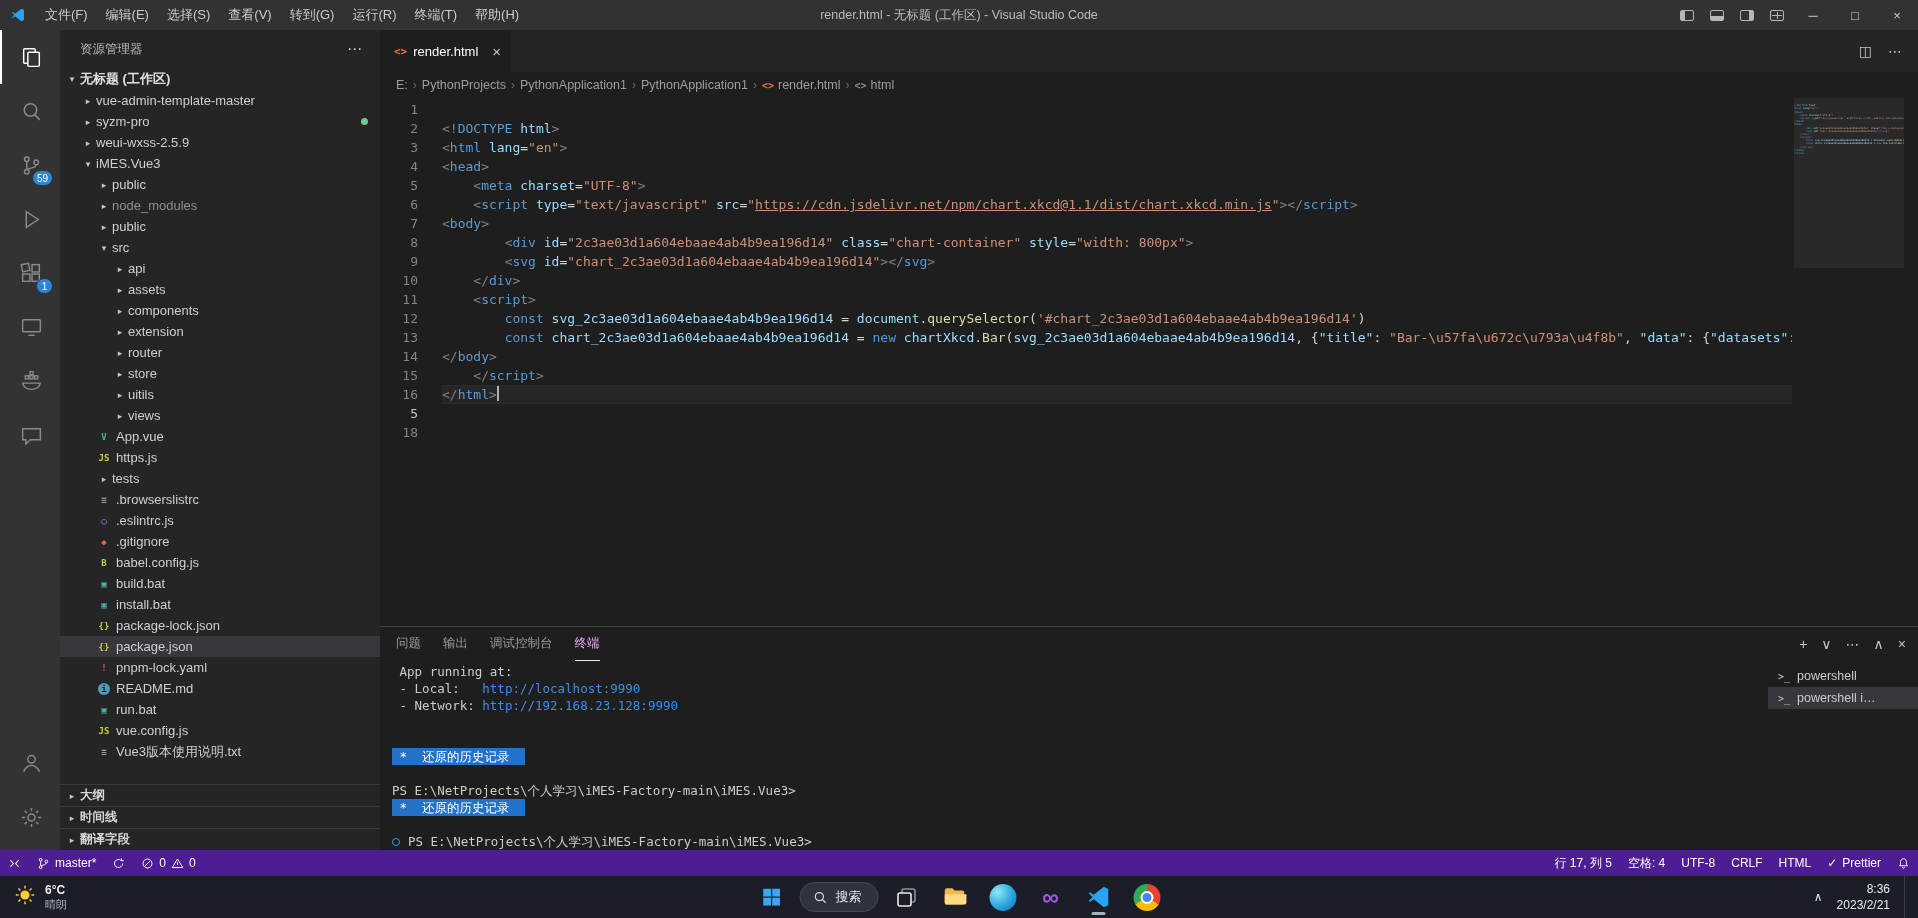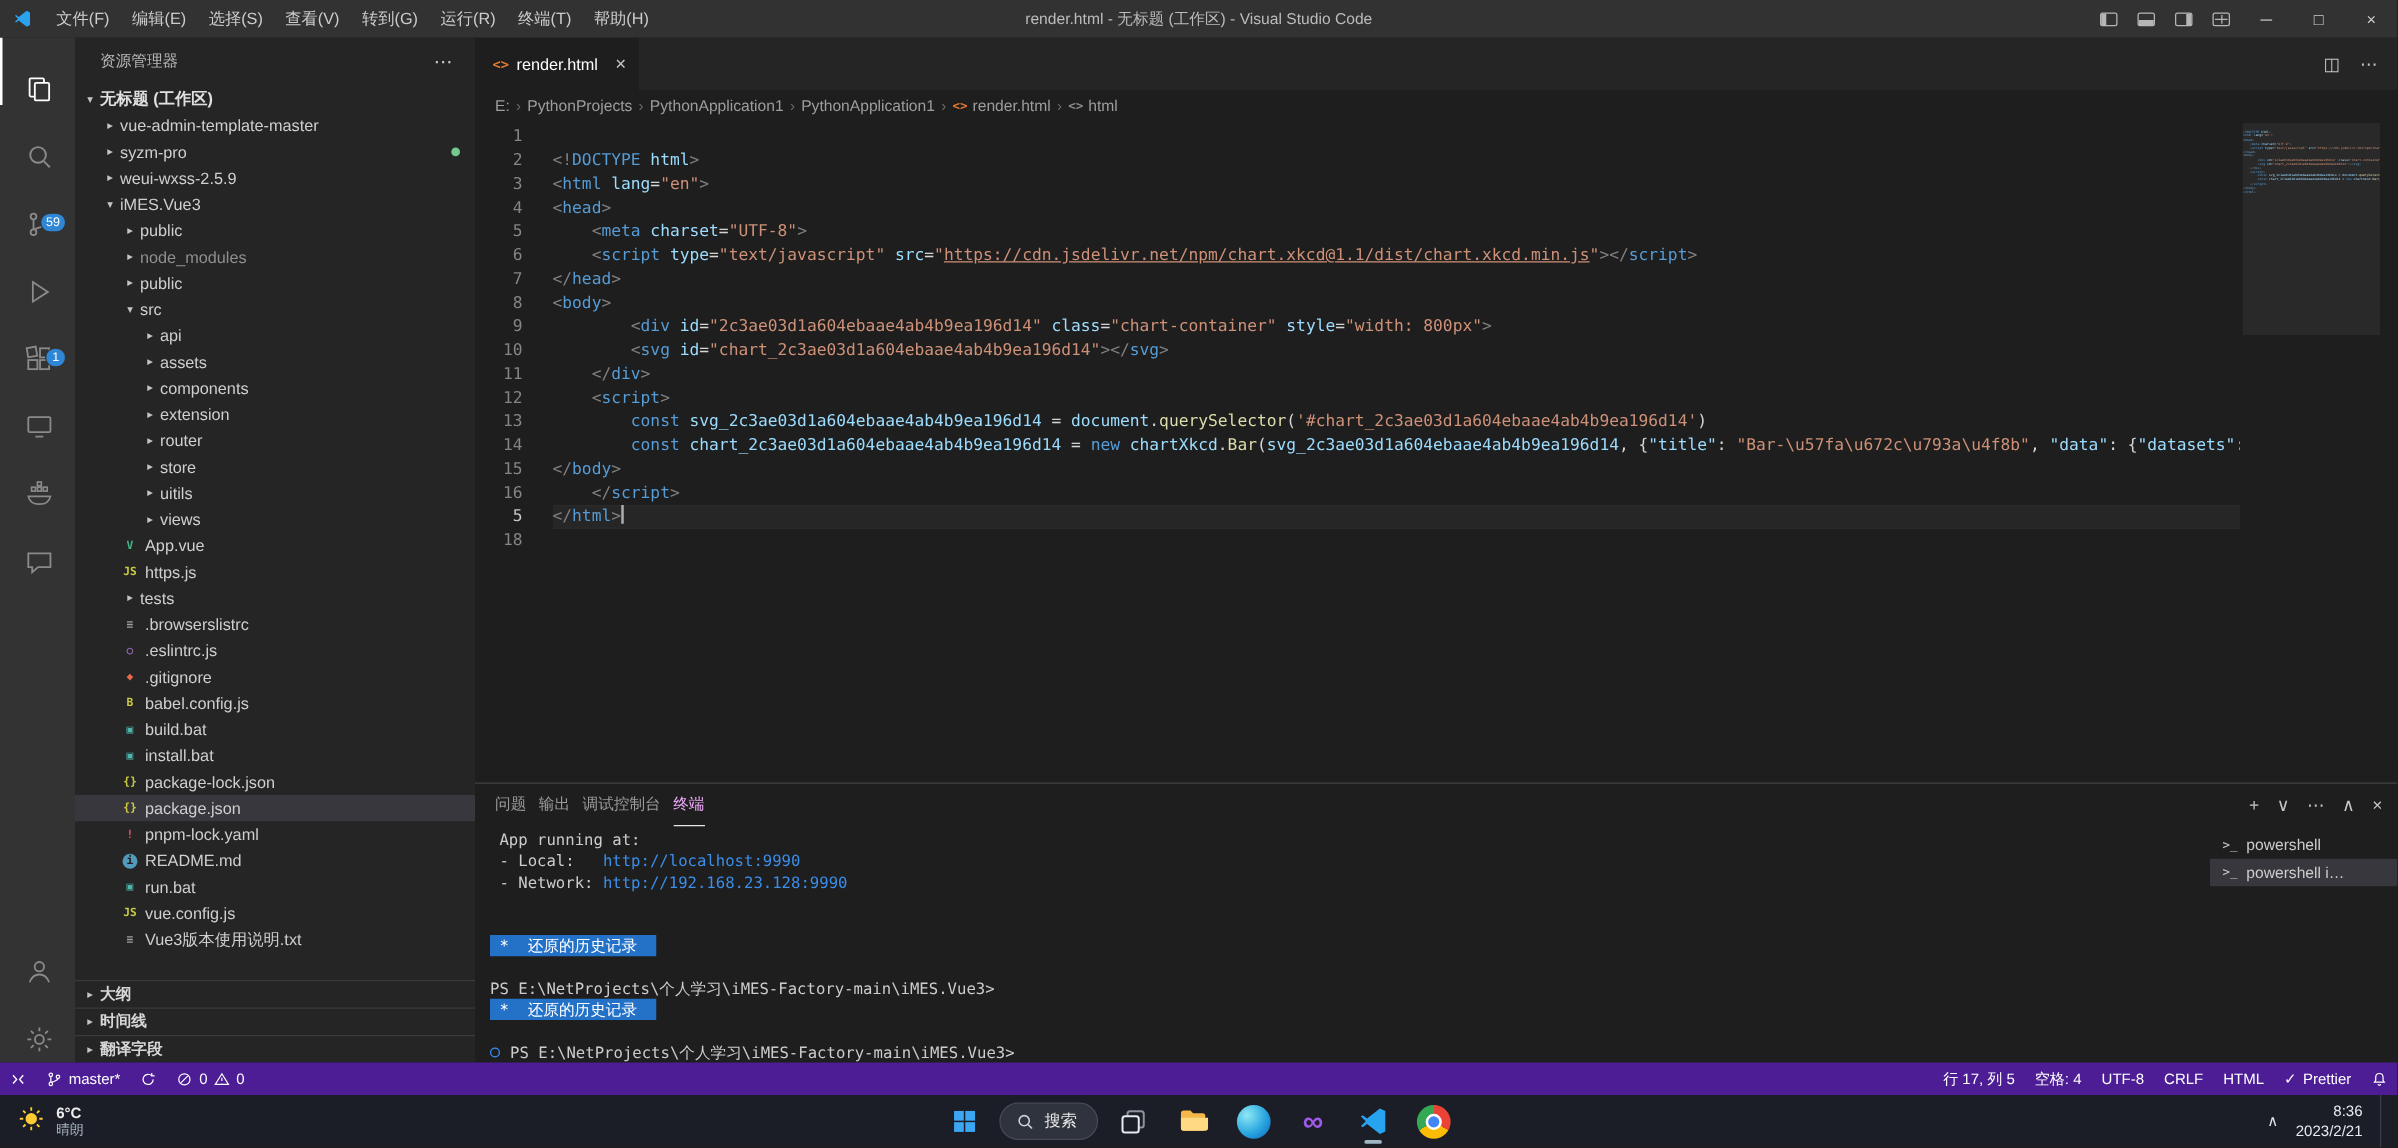--- a/index.html
+++ b/index.html
@@ -18,21 +18,21 @@
 .lo-left::before{content:"";position:absolute;left:0;top:0;bottom:0;width:4px;background:#b6b6b6}
 .lo-bottom::before{content:"";position:absolute;left:0;right:0;bottom:0;height:4px;background:#b6b6b6}
 .lo-right::before{content:"";position:absolute;right:0;top:0;bottom:0;width:4px;background:#b6b6b6}
 .lo-grid::before{content:"";position:absolute;inset:1px;background:linear-gradient(#b6b6b6,#b6b6b6) 50% 0/1px 100% no-repeat,linear-gradient(#b6b6b6,#b6b6b6) 0 50%/100% 1px no-repeat}
 .win-btn{width:42px;height:100%;display:flex;align-items:center;justify-content:center;color:#ccc;font-size:13px}
 
 .main{flex:1;display:flex;min-height:0}
 .activitybar{flex:0 0 60px;background:#333333;display:flex;flex-direction:column;justify-content:space-between}
 .ab-top,.ab-bottom{display:flex;flex-direction:column}
 .ab-bottom{padding-bottom:6px}
-.ab-item{height:54px;display:flex;align-items:flex-end;justify-content:center;color:#8a8a8a;position:relative;border-left:2px solid transparent}
+.ab-item{height:54px;display:flex;align-items:center;justify-content:center;color:#8a8a8a;position:relative;border-left:2px solid transparent}
 .ab-item.active{color:#fff;border-left-color:#fff}
 .svgi{display:inline-flex}
 .ab-item .svgi svg{width:25px;height:25px}
 .badge{position:absolute;right:7px;bottom:6px;min-width:17px;height:16px;border-radius:9px;background:#2f86d4;color:#fff;font-size:10px;display:flex;align-items:center;justify-content:center;padding:0 4px;border:1px solid #333}
 
 .sidebar{flex:0 0 320px;background:#252526;display:flex;flex-direction:column;min-height:0}
 .sb-title{flex:0 0 38px;display:flex;align-items:center;padding:0 18px 0 20px;color:#b8b8b8;font-size:12.5px}
 .sb-title .more{margin-left:auto;color:#cfcfcf;font-size:15px}
 .ws-row{flex:0 0 22px;display:flex;align-items:center;font-weight:700;color:#e0e0e0;font-size:13px;padding-left:4px}
 .tree{flex:1;overflow:hidden}
@@ -68,21 +68,21 @@
 .c-fn{color:#dcdcaa}.c-op{color:#d4d4d4}.c-tx{color:#d4d4d4}
 .cursor{display:inline-block;width:2px;height:15px;background:#aeafad;vertical-align:-2px}
 .minimap{position:absolute;right:14px;top:0;width:110px;bottom:0;overflow:hidden}
 .mm-slider{position:absolute;left:0;right:0;top:0;height:170px;background:rgba(121,121,121,.12)}
 .mm-lines{position:relative;padding-top:3px;font-family:"DejaVu Sans Mono",monospace;font-size:2.5px;line-height:3.2px}
 .mm-line{white-space:pre;height:3.2px;overflow:hidden}
 .vscroll{position:absolute;right:0;top:0;width:14px;bottom:0}
 
 .panel{flex:0 0 220px;border-top:1px solid #424242;display:flex;flex-direction:column;background:#1e1e1e}
 .panel-header{flex:0 0 34px;display:flex;align-items:center;padding:0 12px 0 16px}
-.ptabs{display:flex;gap:10px;height:100%}
+.ptabs{display:flex;gap:22px;height:100%}
 .ptab{display:flex;align-items:center;color:#9b9b9b;font-size:12.5px;border-bottom:1px solid transparent;cursor:default}
 .ptab.active{color:#f0abfc;border-bottom-color:#e7e7e7}
 .panel-actions{margin-left:auto;display:flex;align-items:center;gap:14px;color:#c5c5c5;font-size:14px}
 .panel-body{flex:1;display:flex;min-height:0}
 .terminal{flex:1;padding:2px 0 0 12px;font-family:"DejaVu Sans Mono",monospace;font-size:12.5px;line-height:17px;color:#ccc;overflow:hidden}
 .tline{height:17px;white-space:pre;display:flex;align-items:center}
 .t-url{color:#3b8eea}
 .t-badge{background:#2472c8;color:#fff}
 .t-deco{width:8px;height:8px;border:1.5px solid #3794ff;border-radius:50%;display:inline-block;margin-right:8px;flex:0 0 auto}
 .terminal-list{flex:0 0 150px;padding-top:4px}
@@ -469,21 +469,20 @@
             <div class="gnum cur">5</div>
             <div class="gnum">18</div>
           </div>
         <div class="code">
             <div class="cline"></div>
             <div class="cline"><span class="c-pl">&lt;!</span><span class="c-tg">DOCTYPE</span><span class="c-tx"> </span><span class="c-at">html</span><span class="c-pl">&gt;</span></div>
             <div class="cline"><span class="c-pl">&lt;</span><span class="c-tg">html</span><span class="c-tx"> </span><span class="c-at">lang</span><span class="c-op">=</span><span class="c-st">"en"</span><span class="c-pl">&gt;</span></div>
             <div class="cline"><span class="c-pl">&lt;</span><span class="c-tg">head</span><span class="c-pl">&gt;</span></div>
             <div class="cline"><span class="c-tx">    </span><span class="c-pl">&lt;</span><span class="c-tg">meta</span><span class="c-tx"> </span><span class="c-at">charset</span><span class="c-op">=</span><span class="c-st">"UTF-8"</span><span class="c-pl">&gt;</span></div>
             <div class="cline"><span class="c-tx">    </span><span class="c-pl">&lt;</span><span class="c-tg">script</span><span class="c-tx"> </span><span class="c-at">type</span><span class="c-op">=</span><span class="c-st">"text/javascript"</span><span class="c-tx"> </span><span class="c-at">src</span><span class="c-op">=</span><span class="c-st">"</span><span class="c-lk">https://cdn.jsdelivr.net/npm/chart.xkcd@1.1/dist/chart.xkcd.min.js</span><span class="c-st">"</span><span class="c-pl">&gt;&lt;/</span><span class="c-tg">script</span><span class="c-pl">&gt;</span></div>
-            <div class="cline"><span class="c-pl">&lt;/</span><span class="c-tg">head</span><span class="c-pl">&gt;</span></div>
             <div class="cline"><span class="c-pl">&lt;</span><span class="c-tg">body</span><span class="c-pl">&gt;</span></div>
             <div class="cline"><span class="c-tx">        </span><span class="c-pl">&lt;</span><span class="c-tg">div</span><span class="c-tx"> </span><span class="c-at">id</span><span class="c-op">=</span><span class="c-st">"2c3ae03d1a604ebaae4ab4b9ea196d14"</span><span class="c-tx"> </span><span class="c-at">class</span><span class="c-op">=</span><span class="c-st">"chart-container"</span><span class="c-tx"> </span><span class="c-at">style</span><span class="c-op">=</span><span class="c-st">"width: 800px"</span><span class="c-pl">&gt;</span></div>
             <div class="cline"><span class="c-tx">        </span><span class="c-pl">&lt;</span><span class="c-tg">svg</span><span class="c-tx"> </span><span class="c-at">id</span><span class="c-op">=</span><span class="c-st">"chart_2c3ae03d1a604ebaae4ab4b9ea196d14"</span><span class="c-pl">&gt;&lt;/</span><span class="c-tg">svg</span><span class="c-pl">&gt;</span></div>
             <div class="cline"><span class="c-tx">    </span><span class="c-pl">&lt;/</span><span class="c-tg">div</span><span class="c-pl">&gt;</span></div>
             <div class="cline"><span class="c-tx">    </span><span class="c-pl">&lt;</span><span class="c-tg">script</span><span class="c-pl">&gt;</span></div>
             <div class="cline"><span class="c-tx">        </span><span class="c-kw">const</span><span class="c-tx"> </span><span class="c-vr">svg_2c3ae03d1a604ebaae4ab4b9ea196d14</span><span class="c-op"> = </span><span class="c-vr">document</span><span class="c-op">.</span><span class="c-fn">querySelector</span><span class="c-op">(</span><span class="c-st">'#chart_2c3ae03d1a604ebaae4ab4b9ea196d14'</span><span class="c-op">)</span></div>
             <div class="cline"><span class="c-tx">        </span><span class="c-kw">const</span><span class="c-tx"> </span><span class="c-vr">chart_2c3ae03d1a604ebaae4ab4b9ea196d14</span><span class="c-op"> = </span><span class="c-kw">new</span><span class="c-tx"> </span><span class="c-vr">chartXkcd</span><span class="c-op">.</span><span class="c-fn">Bar</span><span class="c-op">(</span><span class="c-vr">svg_2c3ae03d1a604ebaae4ab4b9ea196d14</span><span class="c-op">, {</span><span class="c-at">"title"</span><span class="c-op">: </span><span class="c-st">"Bar-\u57fa\u672c\u793a\u4f8b"</span><span class="c-op">, </span><span class="c-at">"data"</span><span class="c-op">: {</span><span class="c-at">"datasets"</span><span class="c-op">: [</span></div>
             <div class="cline"><span class="c-pl">&lt;/</span><span class="c-tg">body</span><span class="c-pl">&gt;</span></div>
             <div class="cline"><span class="c-tx">    </span><span class="c-pl">&lt;/</span><span class="c-tg">script</span><span class="c-pl">&gt;</span></div>
             <div class="cline cur"><span class="c-pl">&lt;/</span><span class="c-tg">html</span><span class="c-pl">&gt;</span><span class="cursor"></span></div>

